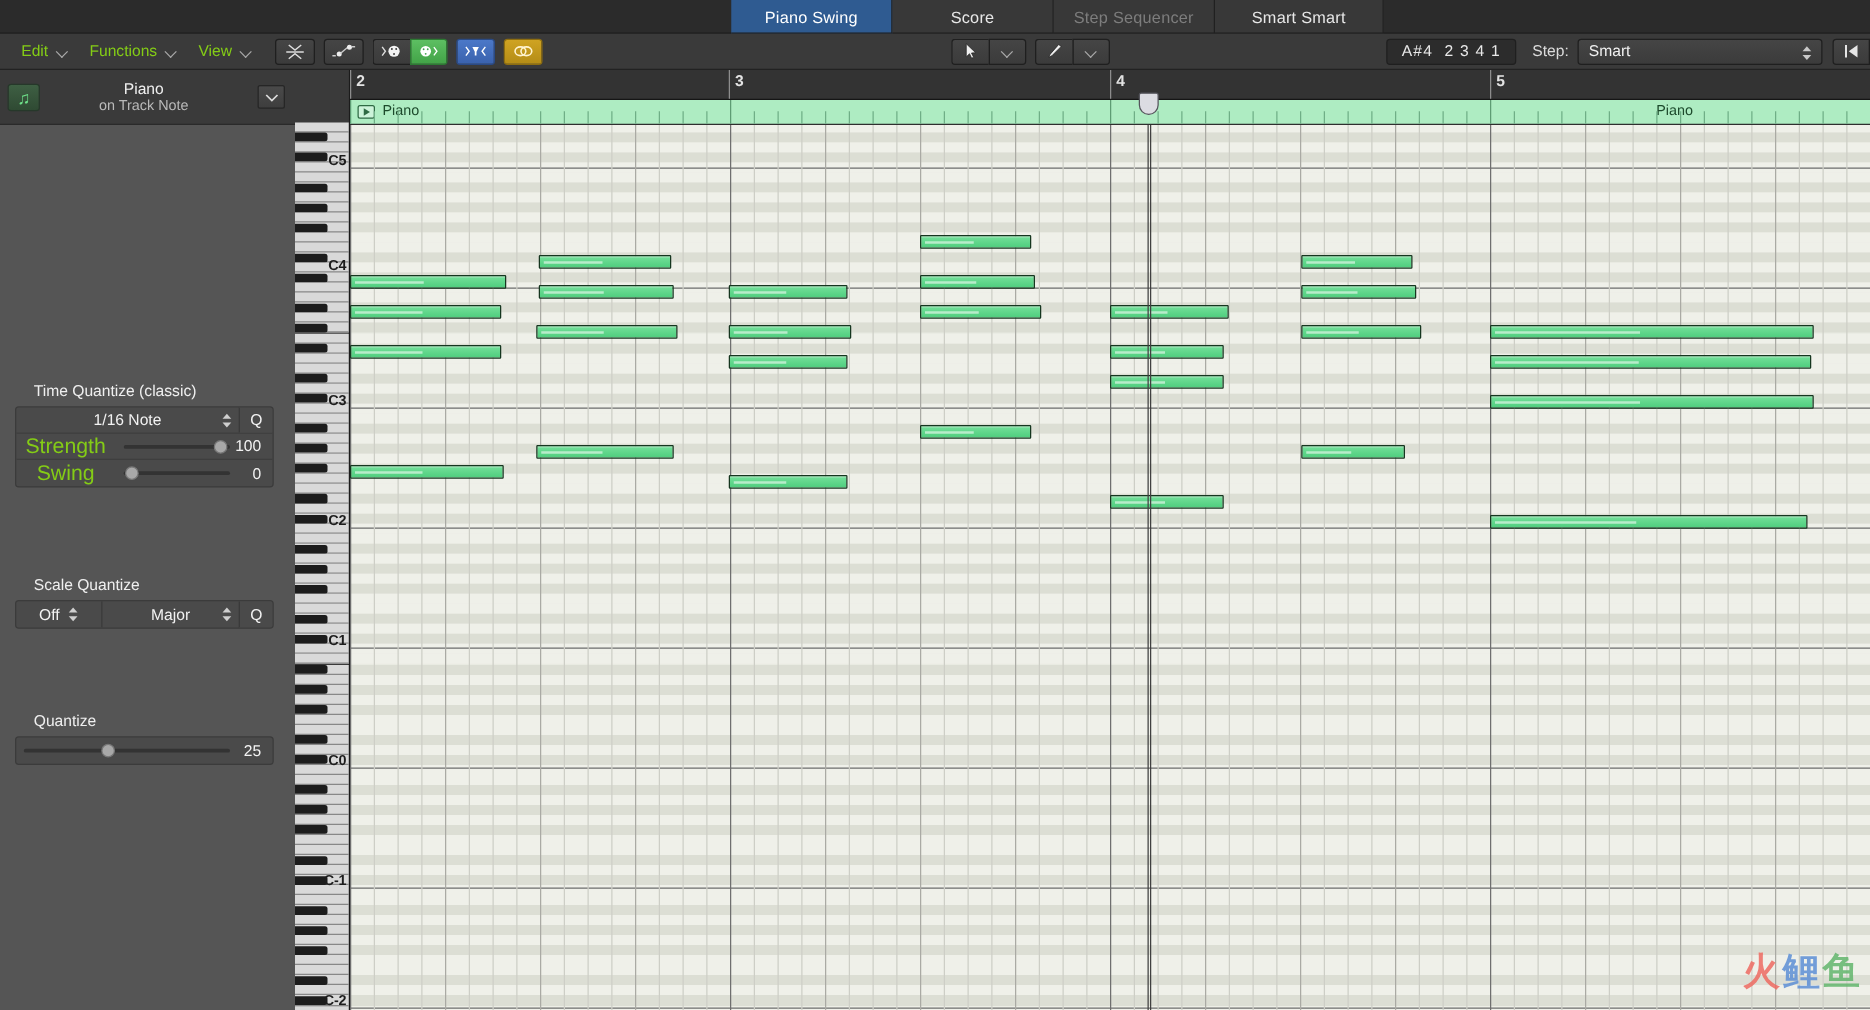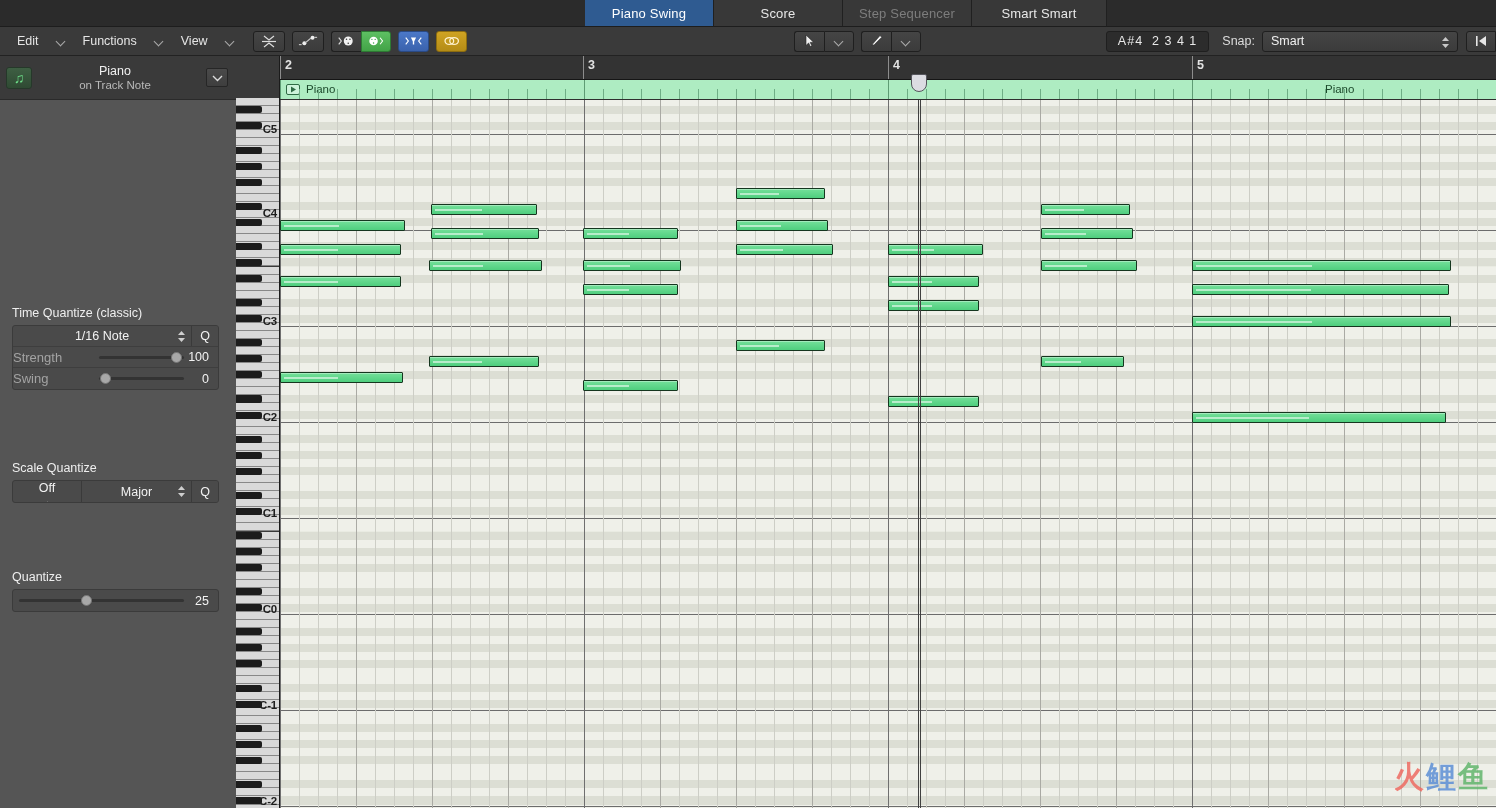--- a/index.html
+++ b/index.html
@@ -32,22 +32,22 @@
   .tabbar .spacer-r { flex:1; background:#2b2b2b; border-bottom:1px solid #1d1d1d;}
   .tabbar .spacer-l { background:#2b2b2b; border-bottom:1px solid #1d1d1d;}
 
   
   .toolbar {
     position:absolute; left:0; top:27px; width:1496px; height:29px;
     background:#3a3a3a; border-bottom:1px solid #222;
     display:flex; align-items:center;
   }
   .menu-item {
-    display:flex; align-items:center; gap:18px;
-    font-size:12.5px; color:#e5e5e5; padding:0 9px; height:22px;justify-content:space-between;
+    display:flex; align-items:center; gap:7px;
+    font-size:12.5px; color:#84cc16; padding:0 9px; height:22px;justify-content:space-between;
   }
   .chev { width:8px; height:8px; position:relative; opacity:.75; }
   .chev:after{
     content:""; position:absolute; left:0; top:1px;
     width:6px; height:6px; border-right:1.4px solid #cfcfcf; border-bottom:1.4px solid #cfcfcf;
     transform:rotate(45deg);
   }
   .tb-btn {
     height:21px; min-width:30px; border:1px solid #1f1f1f; border-radius:3px;
     background:linear-gradient(#454545,#3b3b3b);
@@ -93,51 +93,51 @@
   }
   .insp-titles { flex:1; text-align:center; margin-left:-8px;}
   .insp-title { font-size:12.5px; color:#f0f0f0; }
   .insp-sub   { font-size:11.5px; color:#b9b9b9; margin-top:1px;}
   .insp-disc {
     width:22px; height:19px; margin-right:8px; border-radius:2px;
     background:linear-gradient(#4a4a4a,#3e3e3e); border:1px solid #262626;
     display:flex; align-items:center; justify-content:center;
   }
 
-  .sec-title { font-size:12.5px; color:#efefef; padding:0 0 5px 12px; }
+  .sec-title { font-size:12.5px; color:#efefef; padding:0 0 5px 12px;margin-left:15px; }
   .sec { position:absolute; left:0; width:236px; }
   .panel {
     margin:0 17px 0 12px; background:#4a4a4a;
     border:1px solid #3b3b3b; border-radius:3px; overflow:hidden;
   }
   .row {
     display:flex; align-items:center; height:21px;
     border-bottom:1px solid #3e3e3e;
   }
   .row:last-child { border-bottom:none; }
   .cell-main {
     flex:1; text-align:center; font-size:12.5px; color:#f2f2f2;
     position:relative; height:100%; display:flex; align-items:center; justify-content:center;
   }
   .cell-q {
     width:27px; height:100%; border-left:1px solid #3a3a3a;
     display:flex; align-items:center; justify-content:center;
     font-size:12.5px; color:#f2f2f2; background:#4a4a4a;
   }
-  .lbl { font-size:13px; color:#a3a3a3; text-align:left; width:86px; padding-right:7px;}
+  .lbl { font-size:17px; color:#84cc16; text-align:center; width:86px; padding-right:7px;}
   .slider-wrap { flex:1; height:100%; display:flex; align-items:center; position:relative; }
   .track { height:3px; background:#333333; border-radius:2px; width:100%; }
   .knob {
     position:absolute; width:11px; height:11px; border-radius:50%;
     background:#a8a8a8; border:1px solid #777;
   }
   .num { width:34px; text-align:right; padding-right:9px; font-size:12.5px; color:#f2f2f2;}
   .selbox {
     display:flex; align-items:center; justify-content:center; gap:6px;
-    height:100%; font-size:12.5px; color:#f2f2f2; position:relative;flex-direction:column;
+    height:100%; font-size:12.5px; color:#f2f2f2; position:relative;
   }
   .divider-v { width:1px; background:#3a3a3a; height:100%; }
 
   
   .keyboard {
     position:absolute; left:236px; top:56px; width:44px; height:752px;
     background:#3a3a3a; border-right:1px solid #1b1b1b; overflow:hidden;
   }
   .kb-corner { position:absolute; left:0; top:0; width:44px; height:44px; background:#3a3a3a; }
   .keys { position:absolute; left:0; top:44px; width:44px; }
@@ -327,21 +327,21 @@
     </div>
   </div>
 
   <div style="flex:1"></div>
 
   <div class="note-readout">
     <span>A#4</span>
     <span>2 3 4 1</span>
   </div>
 
-  <span class="snap-label">Snap:</span>
+  <span class="snap-label">Step:</span>
   <div class="snap-select">
     <span>Smart</span>
     <svg class="stepper" viewBox="0 0 9 13">
       <path d="M4.5 1 L8 5 H1 Z" fill="#c8c8c8"></path>
         <path d="M4.5 12 L8 8 H1 Z" fill="#c8c8c8"></path>
     </svg>
   </div>
   <div style="width:8px"></div>
   <div class="tb-btn" style="width:20px;margin-right:0;border-radius:3px 0 0 3px">
     <svg class="ico" width="12" height="12" viewBox="0 0 12 12">

